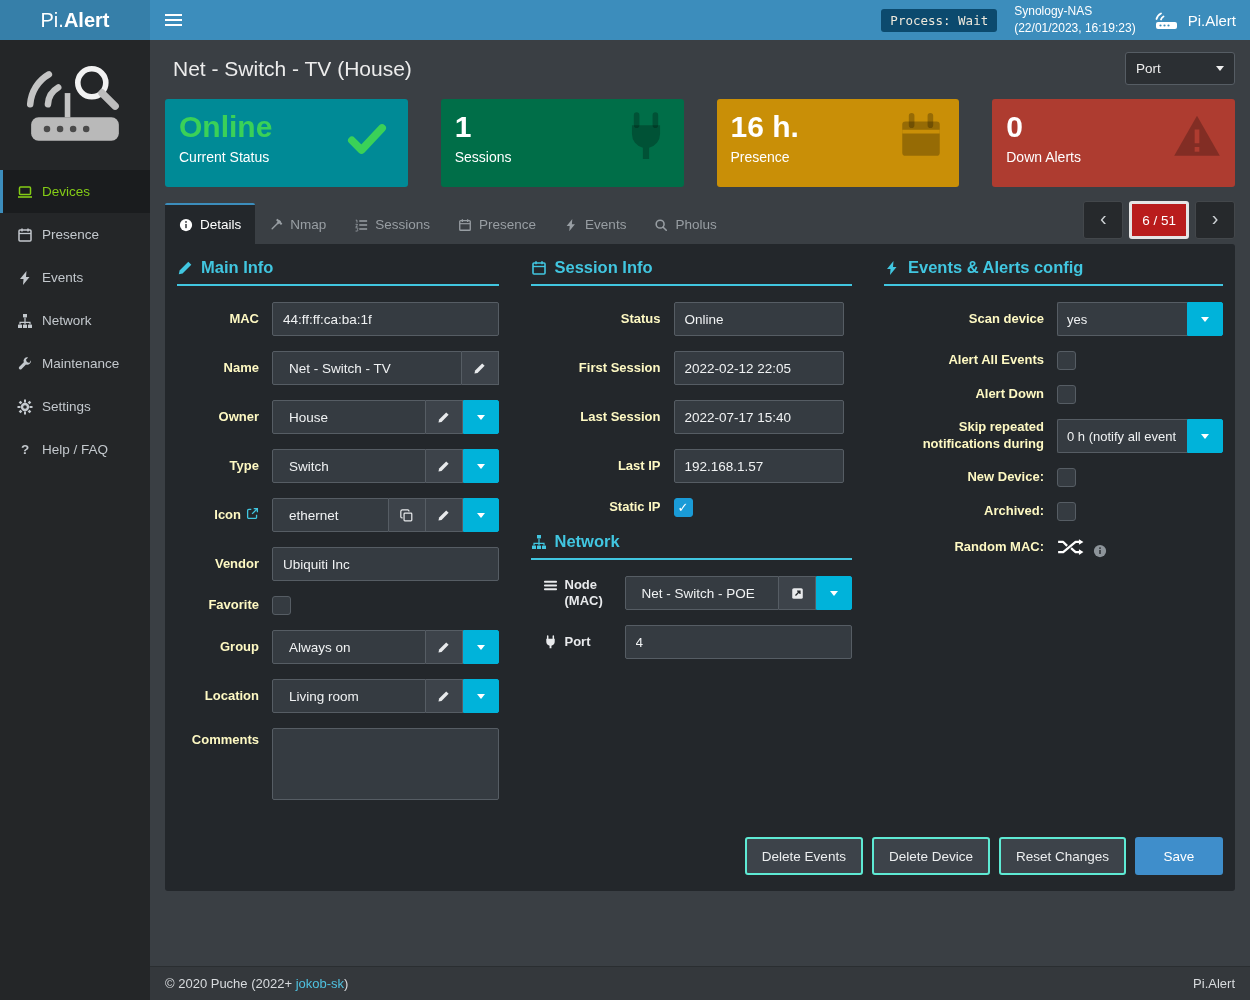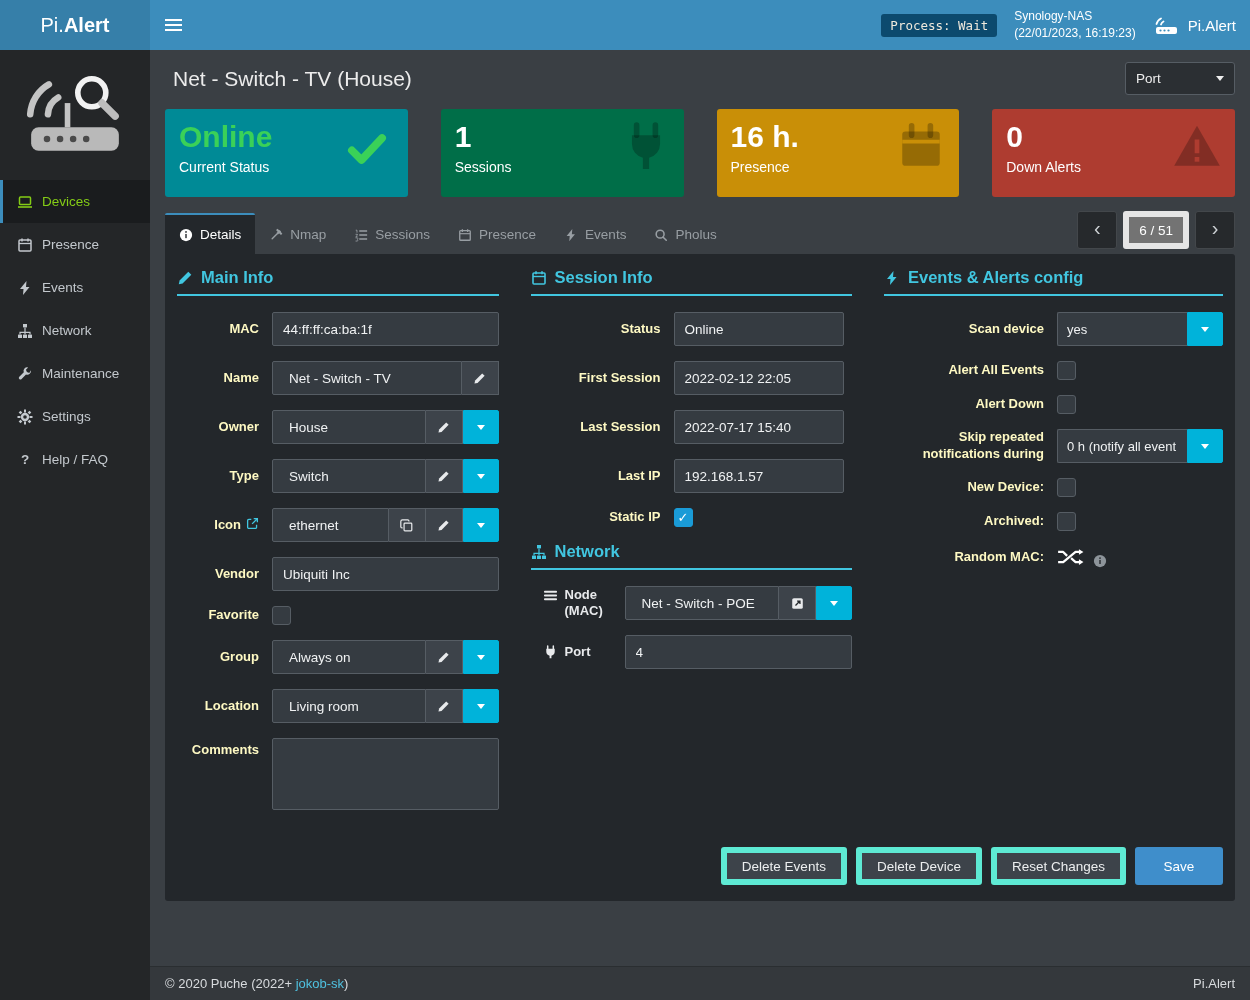--- a/index.html
+++ b/index.html
@@ -1,20 +1,20 @@
 <!DOCTYPE html>
 <html><head>
 <meta charset="utf-8">
 <style>
   *{box-sizing:border-box;margin:0;padding:0;}
   html,body{width:1250px;height:1000px;overflow:hidden;}
   body{font-family:"Liberation Sans","DejaVu Sans",sans-serif;background:#3a3f44;color:#e8eaec;font-size:13.5px;}
   .app{height:100%;display:flex;flex-direction:column;}
   
-  .topbar{height:50px;display:flex;background:#3c8dbc;flex:none;align-items:stretch;}
+  .topbar{height:40px;display:flex;background:#3c8dbc;flex:none;align-items:stretch;}
   .brand{width:150px;background:#367fa9;color:#fff;display:flex;align-items:center;justify-content:center;font-size:20px;cursor:pointer;}
   .brand b{font-weight:700;}
   .hamburger{width:46px;background:transparent;border:none;display:flex;align-items:center;justify-content:center;cursor:pointer;}
   .hamb{position:relative;width:17px;height:2px;background:#fff;display:block;}
   .hamb::before,.hamb::after{content:"";position:absolute;left:0;width:17px;height:2px;background:#fff;}
   .hamb::before{top:-5px}.hamb::after{top:5px}
   .top-right{margin-left:auto;display:flex;align-items:center;gap:17px;padding-right:14px;}
   .process-badge{background:#0c4a6e;color:#efe9dc;font-family:"DejaVu Sans Mono","Liberation Mono",monospace;font-size:12.5px;padding:4px 9px;border-radius:3px;}
   .host-block{color:#fff;font-size:12px;line-height:1.4;}
   .app-badge{display:flex;align-items:center;gap:8px;color:#fff;font-size:15px;}
@@ -46,21 +46,21 @@
   .card-icon.green{color:#3ad158;width:56px;height:44px;top:18px;}
   
   .tabs-row{display:flex;align-items:flex-end;justify-content:space-between;}
   .tabs{display:flex;}
   .tab{display:flex;align-items:center;gap:7px;padding:12px 14px;color:#989ea3;font-size:13.5px;cursor:pointer;border-top:2px solid transparent;}
   .tab .ticon{width:14px;height:14px;display:flex;}
   .tab .ticon svg{width:100%;height:100%;}
   .tab.active{background:#23272b;color:#fff;border-top-color:#3c8dbc;border-radius:2px 2px 0 0;}
   .pagination{display:flex;gap:6px;margin-bottom:5px;}
   .pg-btn{width:40px;height:38px;background:#26292c;border:1px solid #43474b;color:#cfd3d6;font-size:20px;display:flex;align-items:center;justify-content:center;cursor:pointer;border-radius:3px;padding-bottom:3px;}
-  .pg-ind{min-width:56px;height:38px;border:6px solid #e5e5e5;background:#737373;color:#fff;display:flex;align-items:center;justify-content:center;font-size:13.5px;border-radius:3px;padding:0 10px;}
+  .pg-ind{min-width:56px;height:38px;border:3px solid #e5e5e5;background:#b91c1c;color:#fff;display:flex;align-items:center;justify-content:center;font-size:13.5px;border-radius:3px;padding:0 10px;}
   
   .panel{background:#23272b;border-radius:0 3px 3px 3px;padding:14px 12px 16px;display:flex;flex-direction:column;min-height:628px;}
   .cols{display:grid;grid-template-columns:1fr 1fr 1fr;gap:32px;align-items:start;}
   .sec-title{display:flex;align-items:center;gap:8px;color:#41c6e0;font-size:16.5px;font-weight:700;padding-bottom:7px;border-bottom:2px solid #41c6e0;margin-bottom:16px;}
   .sec-title .sicon{width:16px;height:16px;display:flex;}
   .sec-title .sicon svg{width:100%;height:100%;}
   .subsec{margin-top:10px;}
   .field{display:flex;align-items:center;margin-bottom:15px;}
   .field.top{align-items:flex-start;}
   .flabel{flex:0 0 82px;margin-right:13px;text-align:right;font-weight:700;font-size:13px;color:#fef9c3;line-height:1.3;}
@@ -83,21 +83,21 @@
   .net-label{flex:0 0 86px;margin-right:8px;padding-left:12px;display:flex;gap:7px;font-weight:700;font-size:13px;align-items:flex-start;line-height:1.25;}
   .net-label .nicon2{width:15px;height:15px;flex:none;display:flex;margin-top:1px;}
   .net-label .nicon2 svg{width:100%;height:100%;}
   .shuffle-wrap{gap:9px;}
   .shuffle{width:27px;height:18px;color:#fff;cursor:pointer;display:inline-flex;}
   .shuffle svg{width:100%;height:100%;}
   .info-dot{width:14px;height:14px;color:#8d949a;display:inline-flex;margin-top:8px;}
   .info-dot svg{width:100%;height:100%;}
   
   .actions{margin-top:auto;display:flex;justify-content:flex-end;gap:9px;padding-top:22px;}
-  .abtn{height:38px;padding:0 15px;background:#3d434a;border:6px solid #5eead4;color:#eceeef;font-size:13.5px;border-radius:3px;cursor:pointer;font-family:inherit;}
+  .abtn{height:38px;padding:0 15px;background:#3d434a;border:2px solid #5eead4;color:#eceeef;font-size:13.5px;border-radius:3px;cursor:pointer;font-family:inherit;}
   .abtn.save{background:#3f8ecb;border-color:#3f8ecb;color:#fff;min-width:88px;}
   footer{margin-top:auto;display:flex;justify-content:space-between;align-items:center;padding:9px 15px;background:#34383c;border-top:1px solid #2a2e31;font-size:13px;color:#d8dbde;}
   footer a{color:#4fc1e0;text-decoration:none;cursor:pointer;}
 </style>
 </head>
 <body>
 
 <div class="app">
 
   <header class="topbar">

